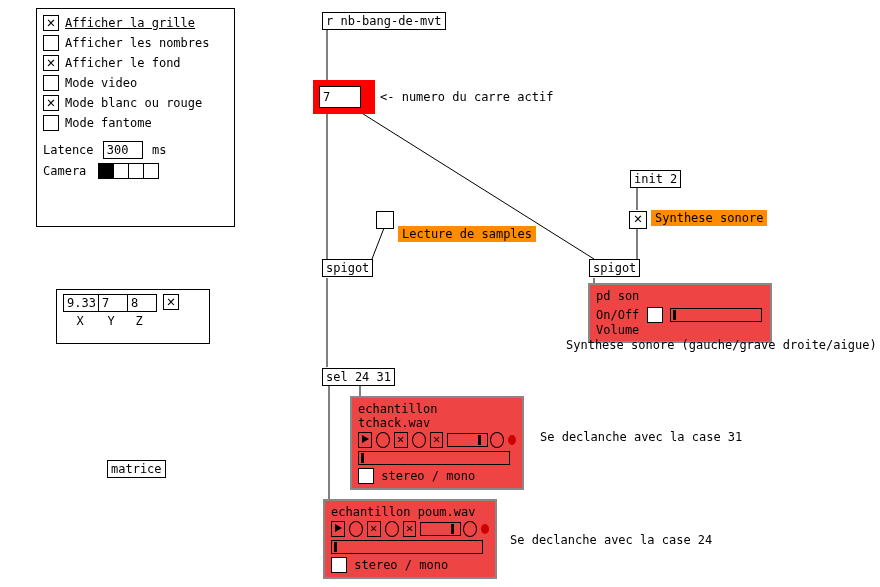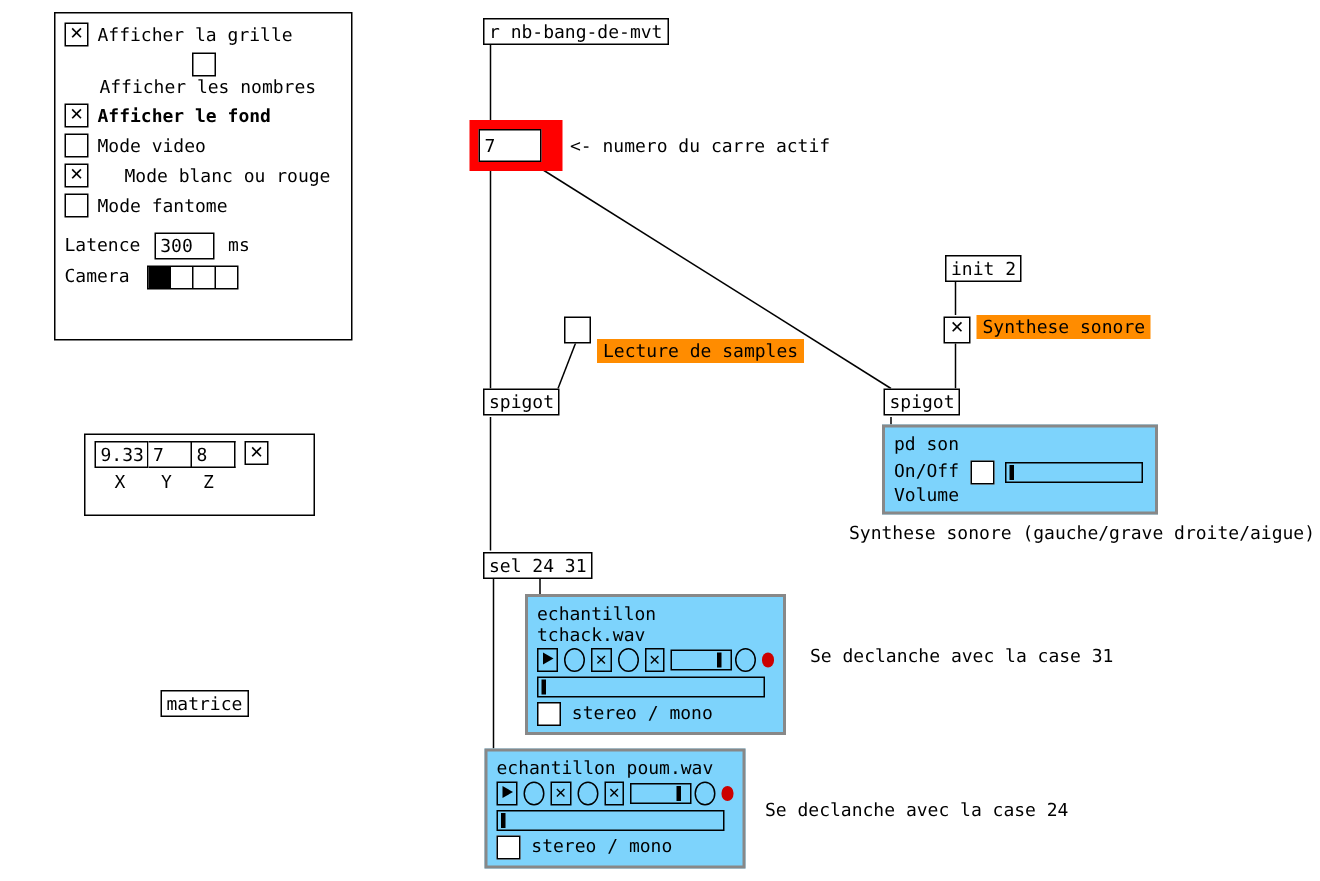--- a/index.html
+++ b/index.html
@@ -20,21 +20,21 @@
   .radio-row .cell{width:14px;height:14px;border-right:1px solid #000;}
   .radio-row .cell:last-child{border-right:none;}
   .radio-row .cell.sel{background:#000;}
   svg.wires{position:absolute;top:0;left:0;width:880px;height:587px;pointer-events:none;}
   svg.wires line{stroke:#000;stroke-width:1;}
   .slider{position:absolute;border:1px solid #000;background:#fff;}
   .mini-btn{display:inline-block;width:14px;height:14px;border:1px solid #000;margin-right:2px;vertical-align:middle;}
   .bang{display:inline-block;width:14px;height:14px;border:1px solid #000;border-radius:50%;margin-right:2px;vertical-align:middle;}
   .red-dot{display:inline-block;width:10px;height:10px;background:#c00;border-radius:50%;vertical-align:middle;}
   .sample-row{display:flex;align-items:center;gap:2px;margin-top:2px;}
-  .subpatch{position:absolute;border:2px solid #888;background:#7dd3fc;padding:4px 6px;}
+  .subpatch{position:absolute;border:2px solid #888;background:#ef4444;padding:4px 6px;}
   .vol-slider{display:inline-block;border:1px solid #000;width:90px;height:12px;vertical-align:middle;position:relative;}
   .vol-slider .k{position:absolute;top:1px;bottom:1px;width:3px;background:#000;left:2px;}
   .hsl{border:1px solid #000;height:12px;position:relative;}
   .hsl .k{position:absolute;top:1px;bottom:1px;width:3px;background:#000;}
 </style>
 </head>
 <body>
 
 <div class="canvas">
 
@@ -60,41 +60,41 @@
 
   <line x1="360" y1="386" x2="360" y2="396"></line>
 </svg>
 
 <div class="box" style="left:36px;top:8px;width:185px;height:205px;padding:6px;">
   <div id="opts">
         <div style="display: flex; align-items: center; margin-bottom: 4px;">
           <span class="tgl" style="position: relative;">
             <span>✕</span>
           </span>
-          <span style="margin-left: 6px;">Afficher la grille</span>
-        </div>
-        <div style="display: flex; align-items: center; margin-bottom: 4px; flex-direction: column;">
+          <span style="margin-left: 6px; text-decoration: underline;">Afficher la grille</span>
+        </div>
+        <div style="display: flex; align-items: center; margin-bottom: 4px;">
           <span class="tgl" style="position: relative;"></span>
           <span style="margin-left: 6px;">Afficher les nombres</span>
         </div>
         <div style="display: flex; align-items: center; margin-bottom: 4px;">
           <span class="tgl" style="position: relative;">
             <span>✕</span>
           </span>
-          <span style="margin-left: 6px; font-weight: bold;">Afficher le fond</span>
+          <span style="margin-left: 6px;">Afficher le fond</span>
         </div>
         <div style="display: flex; align-items: center; margin-bottom: 4px;">
           <span class="tgl" style="position: relative;"></span>
           <span style="margin-left: 6px;">Mode video</span>
         </div>
         <div style="display: flex; align-items: center; margin-bottom: 4px;">
           <span class="tgl" style="position: relative;">
             <span>✕</span>
           </span>
-          <span style="margin-left: 24px;">Mode blanc ou rouge</span>
+          <span style="margin-left: 6px;">Mode blanc ou rouge</span>
         </div>
         <div style="display: flex; align-items: center; margin-bottom: 4px;">
           <span class="tgl" style="position: relative;"></span>
           <span style="margin-left: 6px;">Mode fantome</span>
         </div>
       </div>
   <div style="margin-top:10px;">
     <span>Latence</span>
     <span class="nbx" style="position:relative;display:inline-flex;vertical-align:middle;width:38px;margin:0 2px;">
       <span class="val">300</span>
@@ -161,21 +161,21 @@
 
 <div class="subpatch" style="left:588px;top:283px;width:168px;">
   <div>pd son</div>
   <div style="margin-top:4px;">
     <span>On/Off</span>
     <span class="tgl" style="position:relative;display:inline-block;vertical-align:middle;"></span>
     <span class="vol-slider"><span class="k"></span></span>
     <span>Volume</span>
   </div>
 </div>
-<div class="comment" style="left:566px;top:348px;">Synthese sonore (gauche/grave droite/aigue)</div>
+<div class="comment" style="left:566px;top:338px;">Synthese sonore (gauche/grave droite/aigue)</div>
 
 <div class="obj" style="left:322px;top:368px;">sel 24 31</div>
 
 <div class="subpatch" style="left:350px;top:396px;width:158px;">
   <div>echantillon tchack.wav</div>
   <div class="sample-row">
     <span class="mini-btn" style="position:relative;">
       <span style="position:absolute;left:3px;top:2px;border-left:7px solid #000;border-top:4px solid transparent;border-bottom:4px solid transparent;"></span>
     </span>
     <span class="bang"></span>

